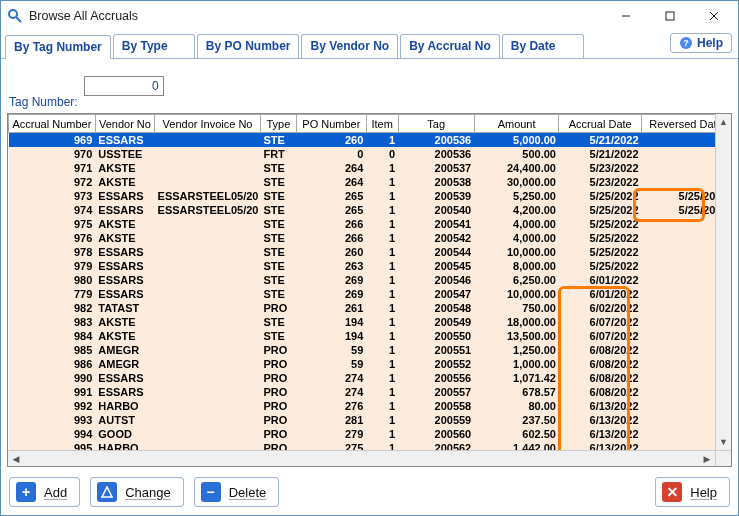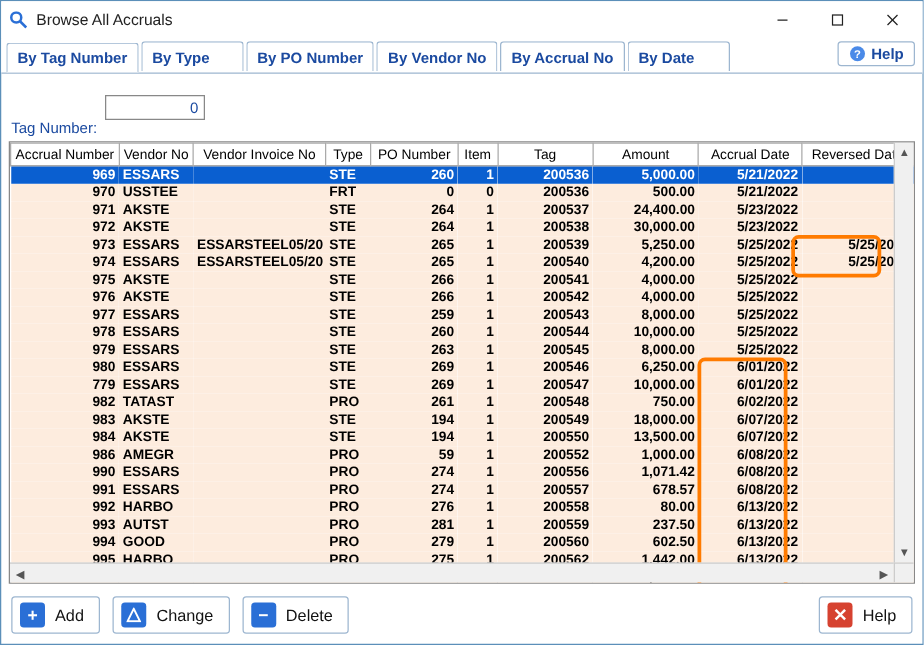--- a/index.html
+++ b/index.html
@@ -24,21 +24,21 @@
     display: flex;
     align-items: center;
     padding: 0 2px 0 6px;
     background: #fff;
   }
   .titlebar .icon { width:16px; height:16px; margin-right:6px; display:inline-flex; align-items:center; justify-content:center;}
   .titlebar .title { flex:1; font-size:12.5px; color:#222; }
   .titlebar .ctrlbtn { width:44px; height:28px; display:flex; align-items:center; justify-content:center; }
   .tabrow {
     display:flex;
-    align-items:flex-start;
+    align-items:center;
     padding: 2px 4px 0 4px;
     background:#fff;
     border-bottom:1px solid #9db6d0;
     height:28px;
     position:relative;
   }
   .tab {
     border:1px solid #9db6d0;
     border-bottom:none;
     border-radius:3px 3px 0 0;
@@ -157,21 +157,21 @@
     background:#fff;
     cursor:pointer;
     font-size:13px;
     color:#111;
   }
   .btn .sq {
     width:20px; height:20px; border-radius:3px;
     display:flex; align-items:center; justify-content:center;
     color:#fff; font-weight:bold; font-size:14px;
   }
-  .btn .label { text-decoration-color: rgba(0,0,0,0.35); text-underline-offset: 2px;}
+  .btn .label { text-decoration: underline; text-decoration-color: rgba(0,0,0,0.35); text-underline-offset: 2px;}
   .sq.blue { background:#2a6fd6; }
   .sq.red { background:#d64230; }
 </style>
 </head>
 <body>
 
 <div class="window">
 
   <div class="titlebar">
     <span class="icon">
@@ -328,32 +328,20 @@
               <td></td>
               <td>STE</td>
               <td class="num">266</td>
               <td class="num">1</td>
               <td class="num">200542</td>
               <td class="num">4,000.00</td>
               <td class="num">5/25/2022</td>
               <td class="num"></td>
             </tr>
             <tr>
-              <td class="num">977</td>
-              <td>ESSARS</td>
-              <td></td>
-              <td>STE</td>
-              <td class="num">259</td>
-              <td class="num">1</td>
-              <td class="num">200543</td>
-              <td class="num">8,000.00</td>
-              <td class="num">5/25/2022</td>
-              <td class="num"></td>
-            </tr>
-            <tr>
               <td class="num">978</td>
               <td>ESSARS</td>
               <td></td>
               <td>STE</td>
               <td class="num">260</td>
               <td class="num">1</td>
               <td class="num">200544</td>
               <td class="num">10,000.00</td>
               <td class="num">5/25/2022</td>
               <td class="num"></td>
@@ -421,20 +409,32 @@
             <tr>
               <td class="num">984</td>
               <td>AKSTE</td>
               <td></td>
               <td>STE</td>
               <td class="num">194</td>
               <td class="num">1</td>
               <td class="num">200550</td>
               <td class="num">13,500.00</td>
               <td class="num">6/07/2022</td>
+              <td class="num"></td>
+            </tr>
+            <tr>
+              <td class="num">985</td>
+              <td>AMEGR</td>
+              <td></td>
+              <td>PRO</td>
+              <td class="num">59</td>
+              <td class="num">1</td>
+              <td class="num">200551</td>
+              <td class="num">1,250.00</td>
+              <td class="num">6/08/2022</td>
               <td class="num"></td>
             </tr>
             <tr>
               <td class="num">986</td>
               <td>AMEGR</td>
               <td></td>
               <td>PRO</td>
               <td class="num">59</td>
               <td class="num">1</td>
               <td class="num">200552</td>

